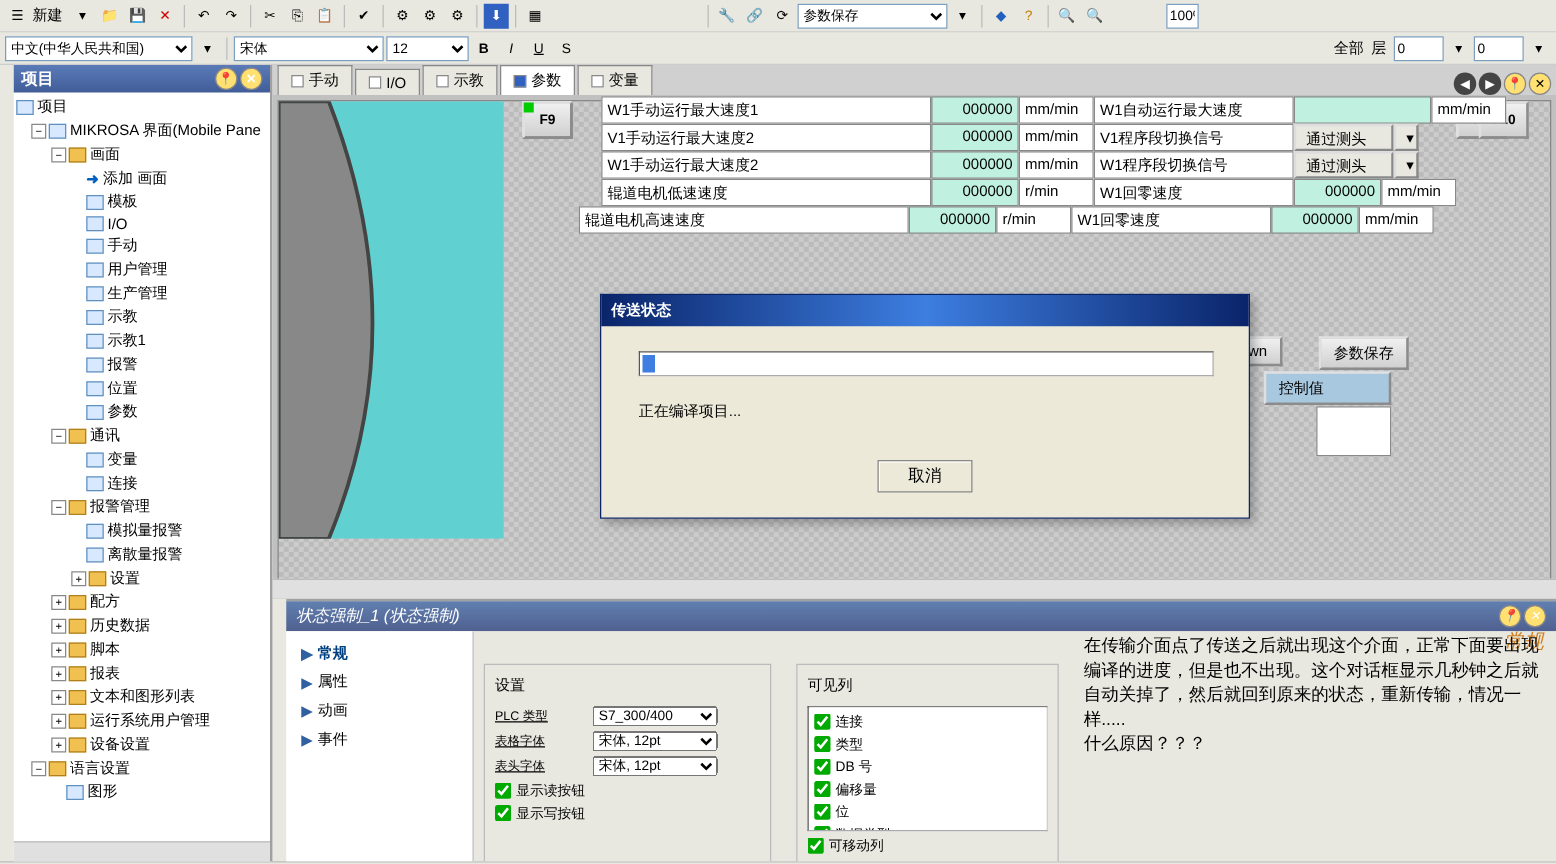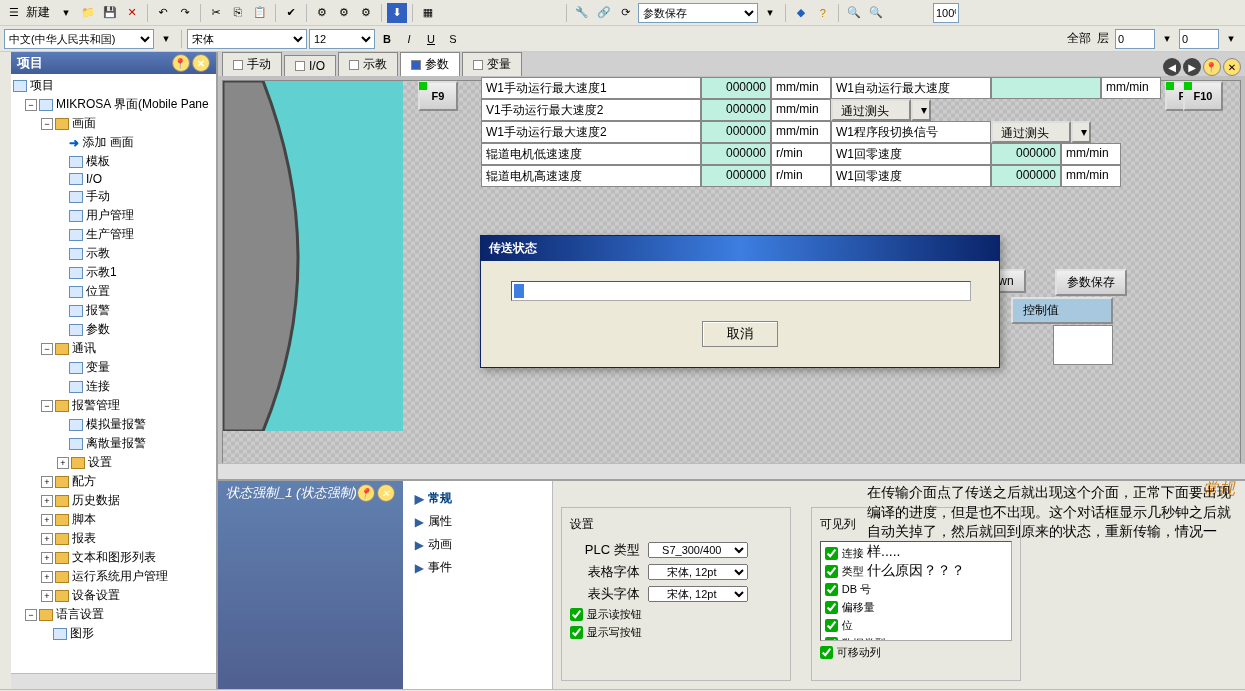--- a/index.html
+++ b/index.html
@@ -43,52 +43,52 @@
 .tab-navbtns { margin-left: auto; display: flex; gap: 2px; margin-right: 4px; }
 .nav-circle { width: 18px; height: 18px; background: #444; color: white; border-radius: 50%; display: flex; align-items: center; justify-content: center; font-size: 10px; cursor: pointer; }
 
 
 .canvas-area { flex: 1; background: #c0c0c0; position: relative; overflow: hidden; }
 .canvas-inner { position: absolute; inset: 4px; background: repeating-conic-gradient(#ccc 0% 25%, #bbb 0% 50%) 0/8px 8px; border: 1px solid #888; }
 .fkey-btn { position: absolute; width: 40px; height: 30px; background: linear-gradient(to bottom, #f0f0f0, #d0d0d0); border: 2px outset #e0e0e0; display: flex; align-items: center; justify-content: center; font-size: 11px; font-weight: bold; cursor: pointer; }
 .green-marker { position: absolute; top: -1px; left: -1px; width: 8px; height: 8px; background: #0c0; }
 
 .param-row { position: absolute; display: flex; height: 22px; font-size: 12px; }
-.param-label { background: white; border: 1px solid #888; padding: 2px 4px; width: 220px; }
+.param-label { background: white; border: 1px solid #888; padding: 2px 4px; width: 264px; }
 .param-val { background: #c0f0e0; border: 1px solid #888; padding: 2px 4px; width: 70px; text-align: right; }
 .param-unit { background: white; border: 1px solid #888; padding: 2px 4px; width: 60px; }
 .param-label2 { background: white; border: 1px solid #888; padding: 2px 4px; width: 160px; }
 .param-btn { background: #e8e8e0; border: 2px outset #ddd; padding: 2px 8px; cursor: pointer; }
 
 .canvas-btn { position: absolute; background: linear-gradient(to bottom, #f0f0f0, #d0d0d0); border: 2px outset #e0e0e0; padding: 3px 10px; font-size: 12px; cursor: pointer; }
 
 
 .dialog { position: absolute; left: 480px; top: 235px; width: 520px; background: #ece9d8; border: 1px solid #0a246a; box-shadow: 3px 3px 8px rgba(0,0,0,0.3); }
 .dialog-title { background: linear-gradient(to right, #0a246a, #3d7ee0, #0a246a); color: white; padding: 4px 8px; font-size: 12px; font-weight: bold; }
 .dialog-body { padding: 20px 30px; }
 .progress-bar { width: 460px; height: 20px; background: white; border: 1px inset #aaa; margin-bottom: 20px; position: relative; }
 .progress-fill { position: absolute; left: 2px; top: 2px; width: 10px; height: 14px; background: #3d7ee0; }
 .dialog-status { font-size: 12px; margin-bottom: 30px; }
 .dialog-btn-row { text-align: center; }
 .dialog-btn { padding: 3px 24px; border: 1px solid #888; background: #ece9d8; cursor: pointer; box-shadow: 1px 1px 0 #fff inset; }
 
 
-.bottom-panel { height: 210px; border-top: 2px solid #a0a0a0; display: flex; flex-direction: row; }
+.bottom-panel { height: 210px; border-top: 2px solid #a0a0a0; display: flex; flex-direction: column; margin-left: 11px; }
 .bottom-header { background: linear-gradient(to bottom, #6080b0, #506090); color: white; padding: 3px 8px; font-size: 13px; font-style: italic; display: flex; justify-content: space-between; }
 .bottom-body { flex: 1; display: flex; background: #e8e8e0; }
 .bottom-nav { width: 150px; background: white; border-right: 1px solid #bbb; padding: 6px; }
 .bottom-nav-item { padding: 3px 6px; cursor: pointer; display: flex; align-items: center; gap: 4px; }
 .bottom-nav-item.active { color: #004080; font-weight: bold; }
 .arrow-r { color: #3060a0; }
 .bottom-content { flex: 1; display: flex; padding: 8px; gap: 20px; position: relative; }
 .bottom-group { border: 1px solid #bbb; padding: 8px; background: #e8e8e0; }
 .bottom-group-title { font-size: 12px; margin-bottom: 8px; }
 .form-row { display: flex; align-items: center; margin-bottom: 4px; gap: 8px; }
-.form-row label { width: 70px; text-align: right; font-size: 13px; }
-.form-row select { width: 100px; font-size: 11px; text-align: center; }
+.form-row label { width: 70px; text-align: left; font-size: 10px; text-decoration: underline; }
+.form-row select { width: 100px; font-size: 11px; }
 .form-check { display: flex; align-items: center; gap: 4px; font-size: 11px; margin-bottom: 3px; }
 .form-check input { accent-color: #0a0; }
 
 .annotation { position: absolute; right: 8px; top: 2px; width: 370px; font-size: 14px; font-family: "SimSun"; line-height: 1.4; color: #000; }
 .annotation-title { color: #d08020; font-size: 16px; text-align: right; font-style: italic; }
 
 
 .status-bar { height: 18px; background: #e8e8e0; border-top: 1px solid #bbb; font-size: 12px; padding: 1px 6px; display: flex; align-items: center; gap: 6px; }
 
 .curve-shape { position: absolute; left: 0; top: 0; width: 180px; height: 350px; }
@@ -204,25 +204,25 @@
       <div class="tree-item" style="padding-left:56px">
           <span class="tree-icon item-icon"></span>
           <span>示教</span>
         </div>
       <div class="tree-item" style="padding-left:56px">
           <span class="tree-icon item-icon"></span>
           <span>示教1</span>
         </div>
       <div class="tree-item" style="padding-left:56px">
           <span class="tree-icon item-icon"></span>
+          <span>报警</span>
+        </div>
+      <div class="tree-item" style="padding-left:56px">
+          <span class="tree-icon item-icon"></span>
           <span>位置</span>
-        </div>
-      <div class="tree-item" style="padding-left:56px">
-          <span class="tree-icon item-icon"></span>
-          <span>报警</span>
         </div>
       <div class="tree-item" style="padding-left:56px">
           <span class="tree-icon item-icon"></span>
           <span>参数</span>
         </div>
       <div class="tree-item" style="padding-left:28px">
           <span class="tree-toggle">−</span>
           <span class="tree-icon folder-icon"></span>
           <span>通讯</span>
         </div>
@@ -379,40 +379,41 @@
           <span class="param-val">000000</span>
           <span class="param-unit">mm/min</span>
           <span class="param-label2">W1自动运行最大速度</span>
           <span class="param-val" style="width:110px"></span>
           <span class="param-unit">mm/min</span>
         </div>
         <div class="param-row" style="left:258px;top:18px">
           <span class="param-label">V1手动运行最大速度2</span>
           <span class="param-val">000000</span>
           <span class="param-unit">mm/min</span>
+          <span class="param-label2">V1程序段切换信号</span>
           <span class="param-btn" style="width:80px">通过测头</span>
           <span class="param-btn" style="width:16px">▾</span>
         </div>
         <div class="param-row" style="left:258px;top:40px">
           <span class="param-label">W1手动运行最大速度2</span>
           <span class="param-val">000000</span>
           <span class="param-unit">mm/min</span>
           <span class="param-label2">W1程序段切换信号</span>
           <span class="param-btn" style="width:80px">通过测头</span>
           <span class="param-btn" style="width:16px">▾</span>
         </div>
         <div class="param-row" style="left:258px;top:62px">
           <span class="param-label">辊道电机低速速度</span>
           <span class="param-val">000000</span>
           <span class="param-unit">r/min</span>
           <span class="param-label2">W1回零速度</span>
           <span class="param-val">000000</span>
           <span class="param-unit">mm/min</span>
         </div>
-        <div class="param-row" style="left:258px;top:84px">
+        <div class="param-row" style="left:240px;top:84px">
           <span class="param-label">辊道电机高速速度</span>
           <span class="param-val">000000</span>
           <span class="param-unit">r/min</span>
           <span class="param-label2">W1回零速度</span>
           <span class="param-val">000000</span>
           <span class="param-unit">mm/min</span>
         </div>
 
         <div class="canvas-btn" style="left:748px;top:188px">Down</div>
         <div class="canvas-btn" style="left:832px;top:188px">参数保存</div>
@@ -516,20 +517,21 @@
     </div>
   </div>
 </div>
 
 <div class="dialog">
   <div class="dialog-title">传送状态</div>
   <div class="dialog-body">
     <div class="progress-bar">
         <div class="progress-fill"></div>
       </div>
+    <div class="dialog-status">正在编译项目...</div>
     <div class="dialog-btn-row">
       <button class="dialog-btn">取消</button>
     </div>
   </div>
 </div>
 
 <div class="status-bar">
 
   <span>对象:</span>
 </div>

